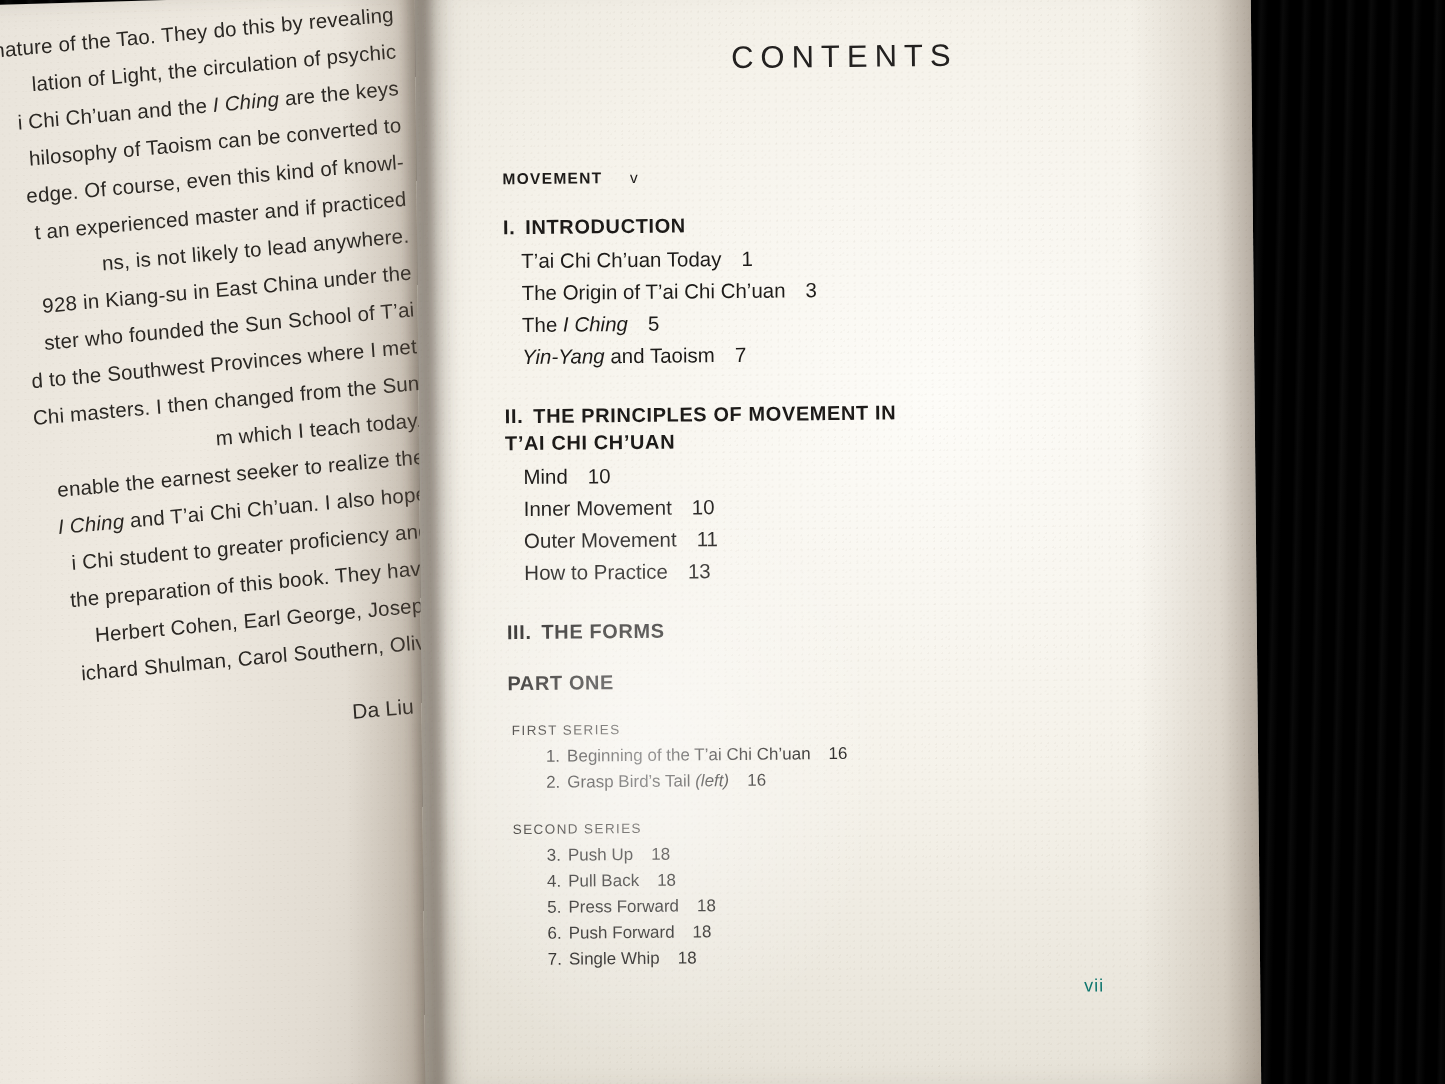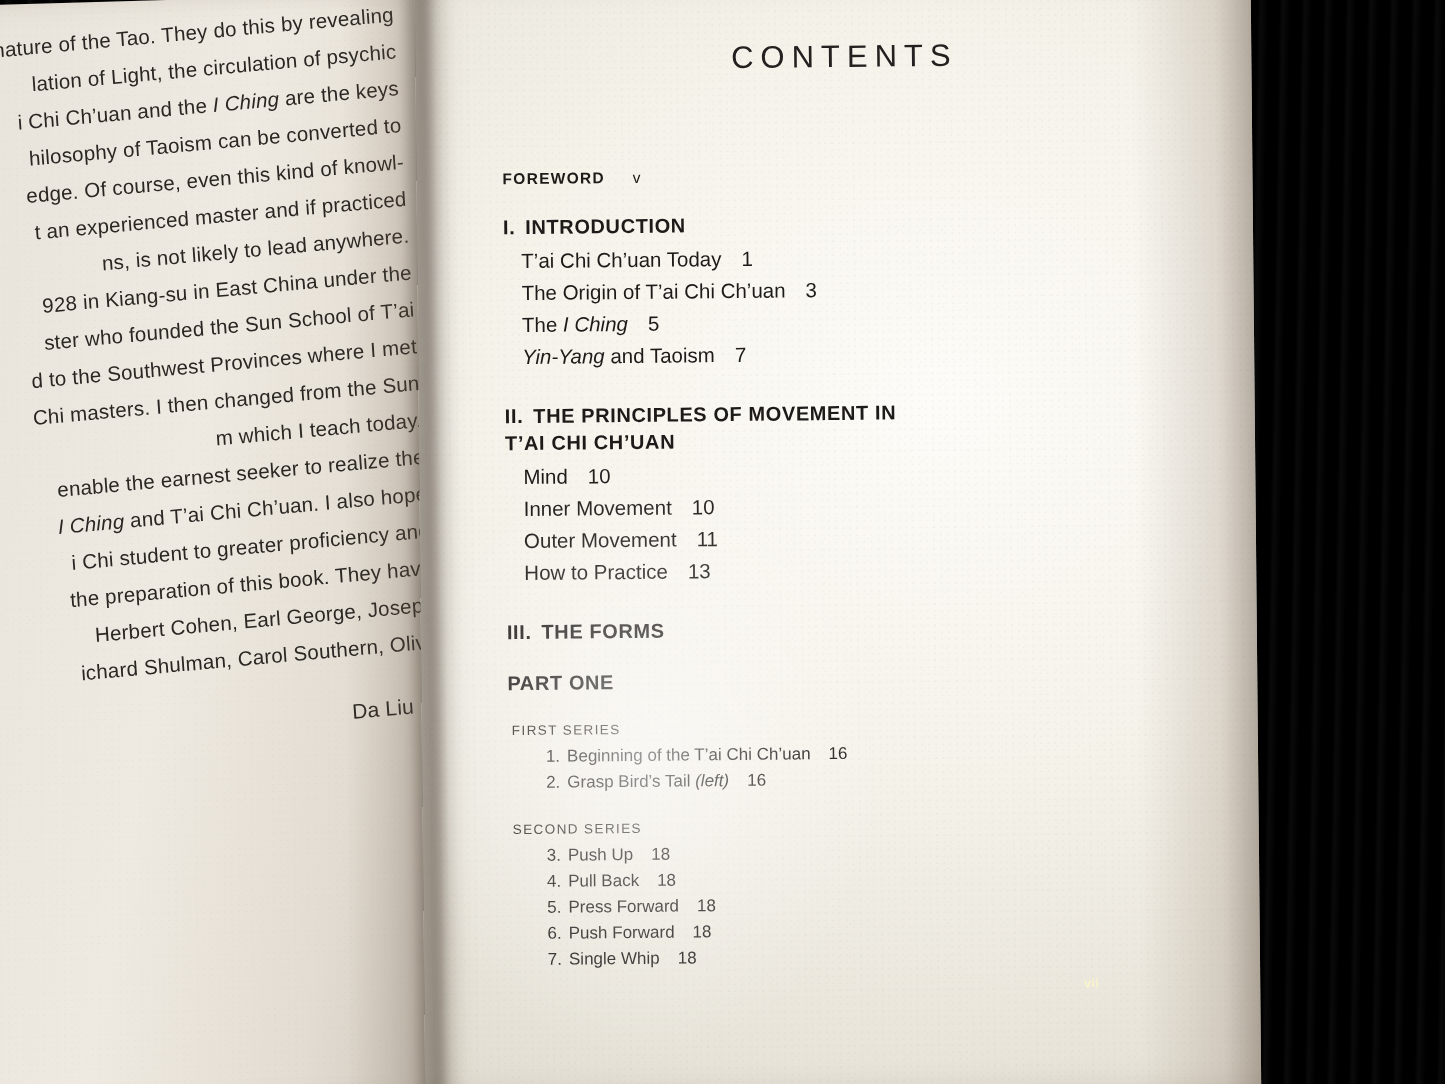--- a/index.html
+++ b/index.html
@@ -200,22 +200,22 @@
     white-space: nowrap;
   }
   .numbered li .idx { display: inline-block; width: 22px; text-align: right; margin-right: 7px; }
   .numbered li .pg { margin-left: 18px; }
   .numbered li i { font-style: italic; }
 
   .folio {
     position: absolute;
     left: 1090px;
     top: 992px;
-    font-size: 13px;
-    color: #fef9c3;
+    font-size: 18px;
+    color: #0f766e;
     letter-spacing: 1px;
   }
 
   
   .speckle {
     position: absolute; inset: 0;
     background-image:
       radial-gradient(rgba(150,135,115,0.07) 1px, transparent 1px),
       radial-gradient(rgba(150,135,115,0.05) 1px, transparent 1px);
     background-size: 7px 7px, 11px 11px;
@@ -260,21 +260,21 @@
     </div>
 
     <div class="page-right">
       <div class="speckle"></div>
 
       <div class="contents-wrap">
 
         <h1 class="toc-title">CONTENTS</h1>
 
         <div class="foreword-row">
-          <span>FOREWORD</span>
+          <span>MOVEMENT</span>
           <span class="pg">v</span>
         </div>
 
         <div class="chapter">
           <span class="num">I.</span><span>INTRODUCTION</span>
         </div>
         <ul class="entries">
           <li>
             <span>T’ai Chi Ch’uan Today</span><span class="pg">1</span>
           </li>

